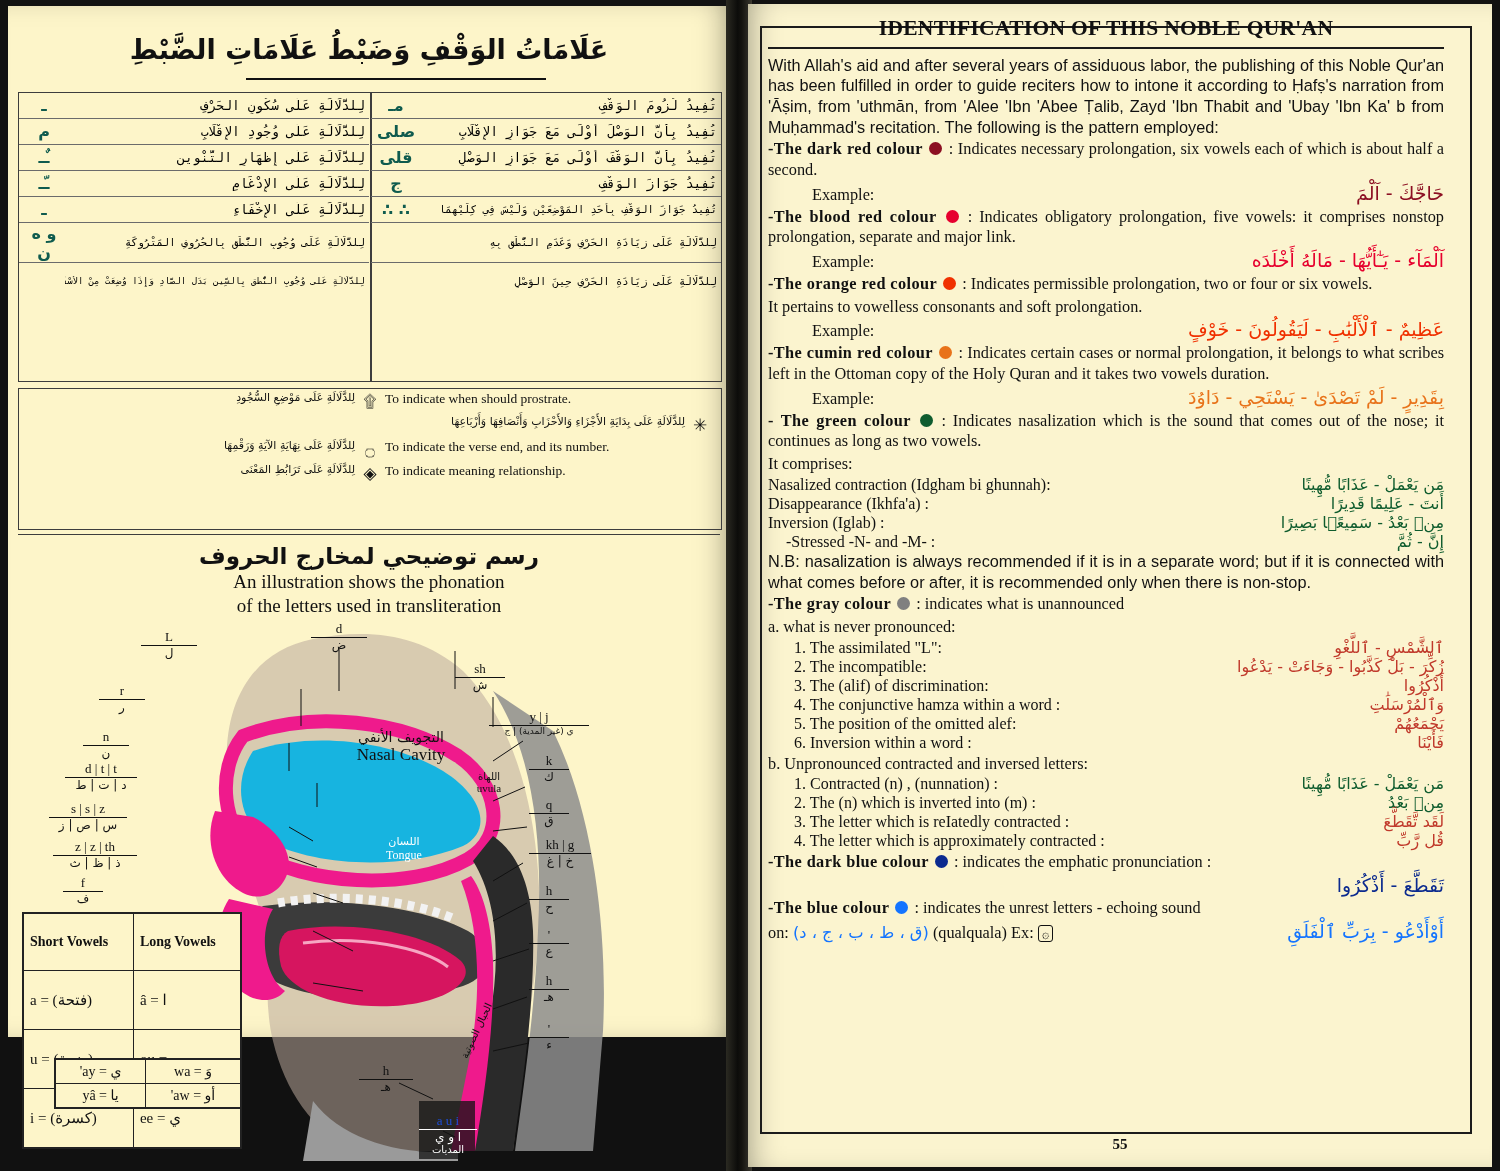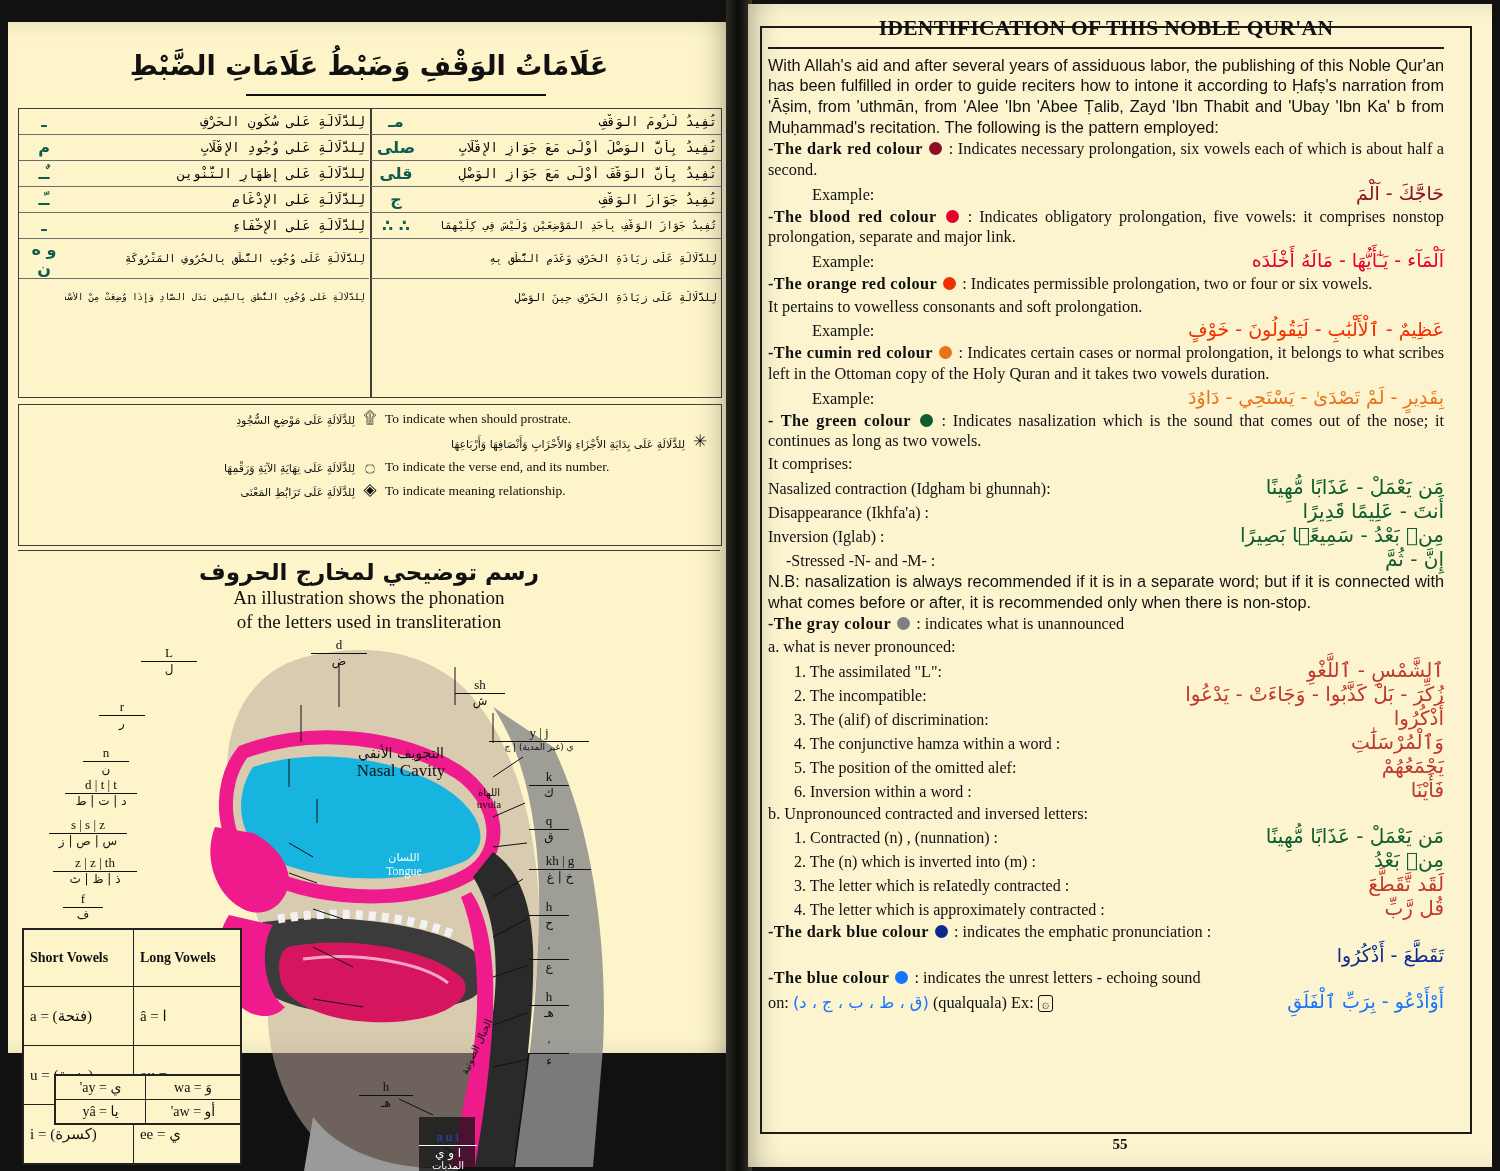--- a/index.html
+++ b/index.html
@@ -10,21 +10,21 @@
     overflow:hidden;
     position:relative;
   }
   .book{
     position:absolute;inset:0;
     background:#111;
   }
   
   .page-left{
     position:absolute;
-    left:8px;top:22px;width:722px;height:1031px;
+    left:8px;top:6px;width:722px;height:1031px;
     background:#fdf5c9;
     box-shadow:inset -18px 0 34px -20px rgba(0,0,0,.55);
   }
   .page-right{
     position:absolute;
     left:748px;top:4px;width:744px;height:1163px;
     background:#fbf4cf;
     box-shadow:inset 18px 0 34px -20px rgba(0,0,0,.45);
   }
   .gutter{
@@ -74,21 +74,21 @@
   .wtxt.small{font-size:10.5px;}
   .wtxt.xsmall{font-size:9px;}
   .col-right{position:absolute;right:0;top:0;width:350px;height:100%;}
   .col-left{position:absolute;left:0;top:0;width:350px;height:100%;}
   
   .legend-box{
     position:absolute;left:10px;top:382px;width:702px;height:140px;
     border:1.5px solid #3d3d3d;
   }
   .lrow{
-    display:flex;align-items:flex-end;
+    display:flex;align-items:flex-start;
     height:auto;min-height:24px;
     padding:2px 6px;
     box-sizing:border-box;
   }
   .lleft{
     flex:1;direction:rtl;text-align:right;
     font-family:"DejaVu Sans", sans-serif;
     font-size:11px;color:#111;padding-left:6px;
   }
   .lglyph{
@@ -186,21 +186,21 @@
   }
   .ex{
     font-family:"Liberation Serif", serif;font-size:16.3px;color:#111;
     display:flex;justify-content:space-between;align-items:baseline;
     margin:1px 0;
   }
   .ar-ex{
     font-family:"DejaVu Sans", sans-serif;
     font-size:19px;direction:rtl;
   }
-  .ar-ex.small{font-size:20px;}
+  .ar-ex.small{font-size:16px;}
   .num-line{
     font-family:"Liberation Serif", serif;font-size:16px;color:#111;
     display:flex;justify-content:space-between;align-items:baseline;
     padding-left:26px;
   }
   .sub-line{
     font-family:"Liberation Serif", serif;font-size:16px;color:#111;
     display:flex;justify-content:space-between;align-items:baseline;
   }
   .pagenum{

